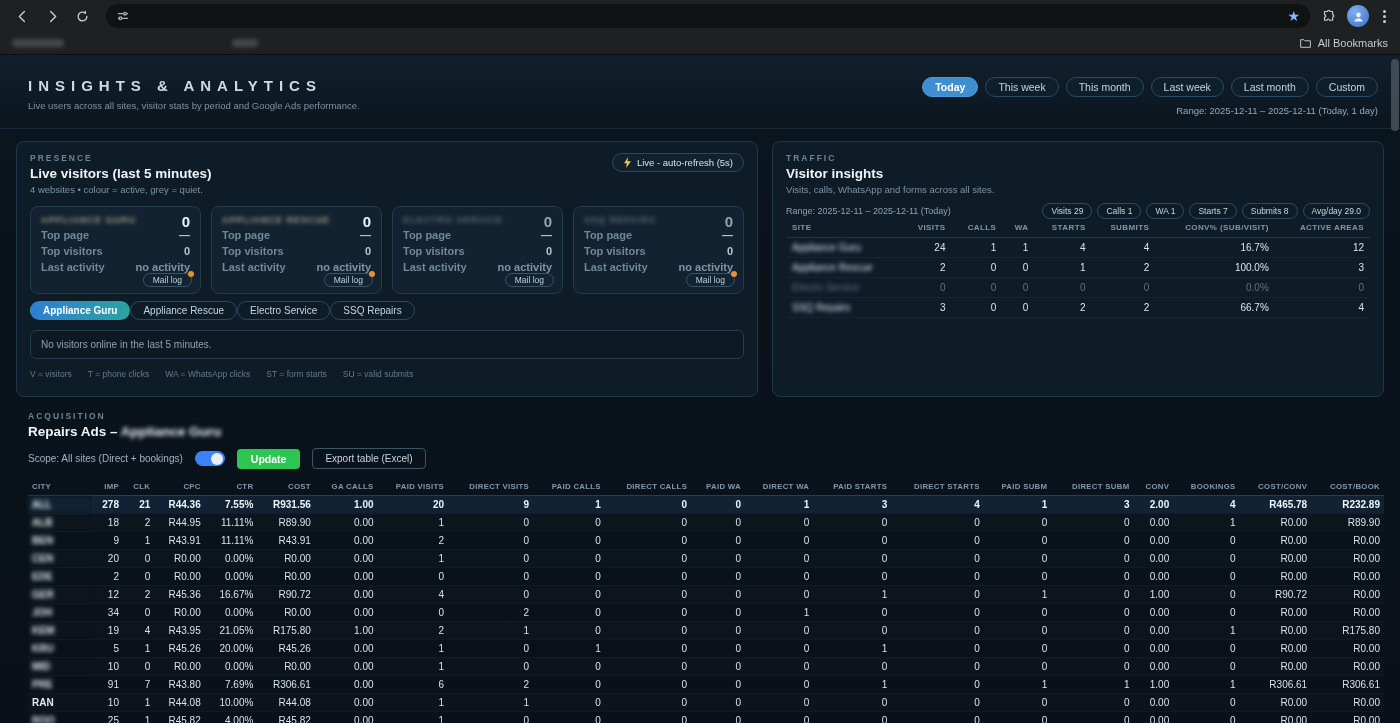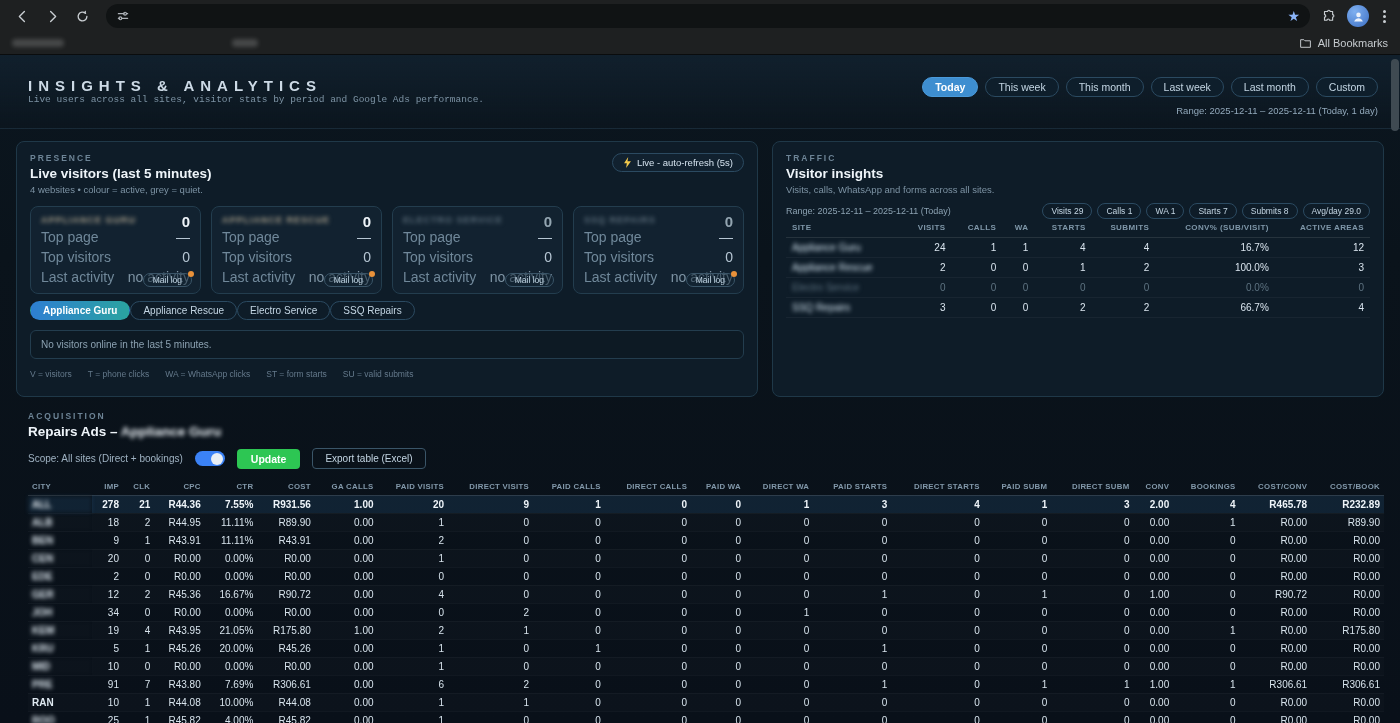--- a/index.html
+++ b/index.html
@@ -33,21 +33,21 @@
   .page { position:relative; height:668px; overflow:hidden;
     background:linear-gradient(180deg,#0b161f 0%, #0a131b 30%, #091019 100%); }
   .scrollbar { position:absolute; right:1px; top:2px; width:9px; height:664px; }
   .scroll-thumb { position:absolute; top:2px; right:0; width:8px; height:72px;
     background:#3f4a52; border-radius:4px; }
 
   .page-header { display:flex; justify-content:space-between; align-items:flex-start;
     padding:22px 22px 12px 28px; border-bottom:1px solid rgba(120,160,190,0.08);
     background:linear-gradient(180deg, rgba(22,40,56,0.55), rgba(12,22,32,0.1)); }
   .page-title { font-size:15px; font-weight:700; letter-spacing:6px; color:#cddaE6; color:#cddae6; }
-  .page-subtitle { font-size:9.5px; color:#7d93a4;font-family:Liberation Mono, monospace; }
+  .page-subtitle { margin-top:6px; font-size:9.5px; color:#7d93a4; }
   .header-right { display:flex; flex-direction:column; align-items:flex-end; gap:8px; }
   .period-row { display:flex; gap:7px; }
   .pill { padding:3px 12px; border-radius:12px; font-size:10.5px; background:#0e1e2b;
     border:1px solid #2b4a61; color:#c3d5e3; cursor:pointer; white-space:nowrap; }
   .pill.active { background:#3e8ed0; border-color:#4a9ada; color:#ffffff; font-weight:700; }
   .range-label { font-size:9.5px; color:#92a9bb; }
 
   .panels { display:flex; gap:14px; padding:12px 16px 0 16px; }
   .panel { background:#0e1c28; border:1px solid #1f3848; border-radius:8px;
     padding:11px 13px; height:256px; overflow:hidden; }
@@ -63,22 +63,22 @@
 
   .cards-row { display:flex; gap:10px; margin-top:11px; }
   .pcard { flex:1; position:relative; background:#122230; border:1px solid #233d4e;
     border-radius:8px; padding:8px 10px 6px 10px; height:88px; }
   .pcard-title { font-size:9px; letter-spacing:1px; font-weight:700; color:#a9a08b;
     max-width:120px; }
   .pcard.quiet .pcard-title { color:#5d6f7c; }
   .pcard-count { position:absolute; top:6px; right:10px; font-size:15px; font-weight:700;
     color:#eef4f9; }
   .pcard.quiet .pcard-count { color:#93a5b1; }
-  .pcard-line { display:flex; justify-content:space-between; font-size:14px;
-    color:#70889a; margin-top:4px; }
+  .pcard-line { display:flex; justify-content:space-between; font-size:11px;
+    color:#70889a; margin-top:4px;font-weight:bold; }
   .pcard-line .val { color:#b6c6d3; }
   .pcard-line .val.dim { color:#7e94a4; }
   .maillog-wrap { position:absolute; bottom:6px; right:8px; }
   .maillog { position:relative; border:1px solid #3a5568; border-radius:9px; padding:1px 9px;
     font-size:8.5px; color:#bdd1df; background:rgba(18,36,50,0.5); cursor:pointer; }
   .mail-dot { position:absolute; top:-3px; right:-3px; width:6px; height:6px;
     border-radius:50%; background:#e8913a; }
 
   .livepages-head { display:flex; justify-content:space-between; align-items:flex-end;
     margin-top:12px; }

